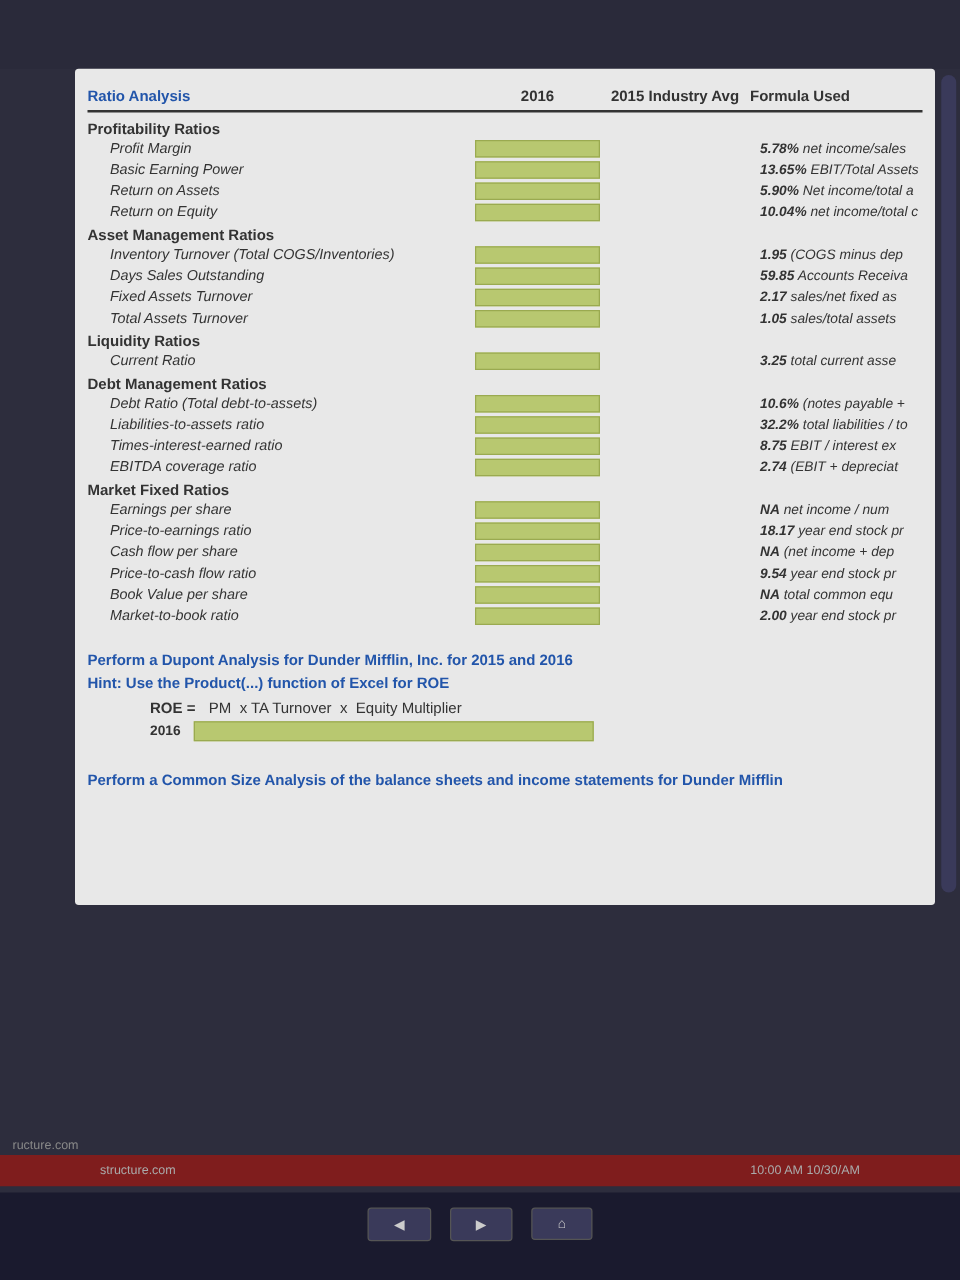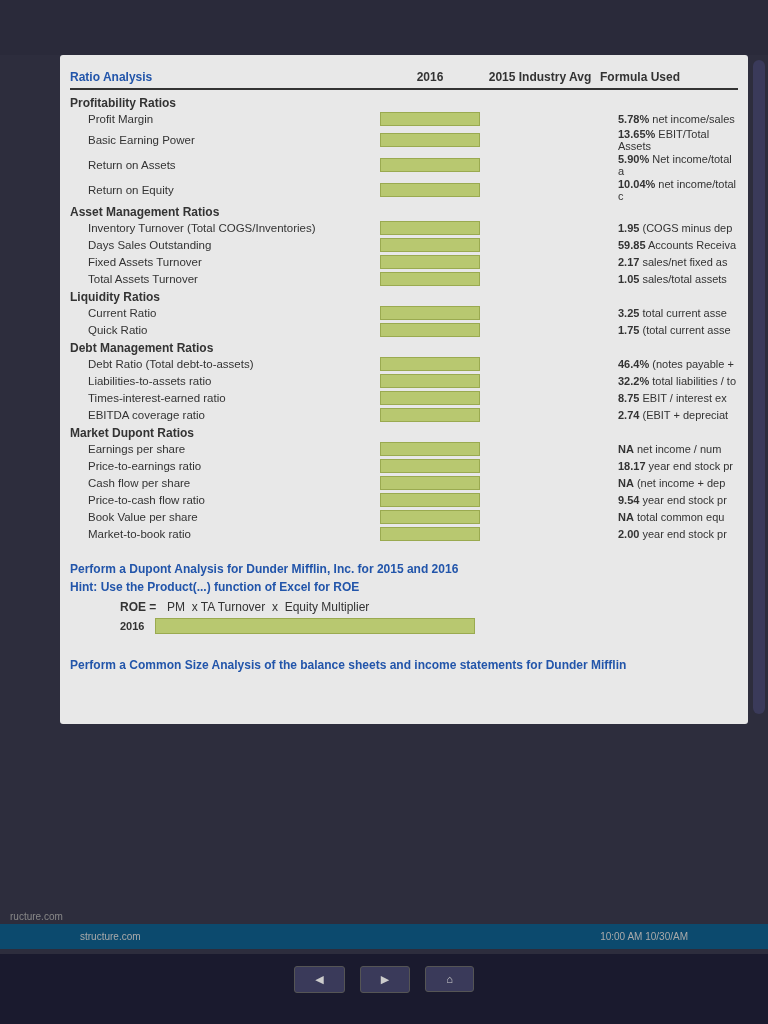--- a/index.html
+++ b/index.html
@@ -72,39 +72,39 @@
       width: 310px;
       font-weight: bold;
       color: #333;
       font-size: 12px;
     }
     .data-row {
       display: flex;
       align-items: center;
       margin: 1px 0;
       min-height: 16px;
+      font-style: italic;
     }
     .row-label {
       width: 310px;
       padding-left: 18px;
       color: #333;
       font-size: 11.5px;
     }
     .cell-2016 {
       width: 100px;
       height: 14px;
       background: #b8c870;
       border: 1px solid #9aaa50;
     }
     .formula-cell {
       flex: 1;
       padding-left: 8px;
       font-size: 11px;
       color: #333;
-      margin-left: 10px;
     }
     .formula-value {
       font-weight: bold;
       color: #333;
     }
     .dupont-section {
       margin-top: 12px;
       padding-top: 8px;
     }
     .dupont-title {
@@ -168,21 +168,21 @@
       padding: 6px 20px;
       font-size: 11px;
       border-radius: 3px;
     }
     .url-bar-area {
       position: absolute;
       bottom: 55px;
       left: 0;
       right: 0;
       height: 25px;
-      background: #0c4a6e;
+      background: #7f1d1d;
       display: flex;
       align-items: center;
       padding: 0 80px;
     }
     .url-text {
       color: #aaa;
       font-size: 10px;
     }
     .browser-chrome {
       position: absolute;
@@ -287,35 +287,29 @@
 
     <div class="section-header">
       <div class="section-label">Liquidity Ratios</div>
     </div>
     <div class="data-row">
       <div class="row-label">Current Ratio</div>
       <div class="cell-2016"></div>
       <div class="cell-2015-empty"></div>
       <div class="formula-cell"><span class="formula-value">3.25</span> total current asse</div>
     </div>
-    <div class="data-row">
-      <div class="row-label">Quick Ratio</div>
-      <div class="cell-2016"></div>
-      <div class="cell-2015-empty"></div>
-      <div class="formula-cell"><span class="formula-value">1.75</span> (total current asse</div>
-    </div>
 
     <div class="section-header">
       <div class="section-label">Debt Management Ratios</div>
     </div>
     <div class="data-row">
       <div class="row-label">Debt Ratio (Total debt-to-assets)</div>
       <div class="cell-2016"></div>
       <div class="cell-2015-empty"></div>
-      <div class="formula-cell"><span class="formula-value">46.4%</span> (notes payable +</div>
+      <div class="formula-cell"><span class="formula-value">10.6%</span> (notes payable +</div>
     </div>
     <div class="data-row">
       <div class="row-label">Liabilities-to-assets ratio</div>
       <div class="cell-2016"></div>
       <div class="cell-2015-empty"></div>
       <div class="formula-cell"><span class="formula-value">32.2%</span> total liabilities / to</div>
     </div>
     <div class="data-row">
       <div class="row-label">Times-interest-earned ratio</div>
       <div class="cell-2016"></div>
@@ -323,21 +317,21 @@
       <div class="formula-cell"><span class="formula-value">8.75</span> EBIT / interest ex</div>
     </div>
     <div class="data-row">
       <div class="row-label">EBITDA coverage ratio</div>
       <div class="cell-2016"></div>
       <div class="cell-2015-empty"></div>
       <div class="formula-cell"><span class="formula-value">2.74</span> (EBIT + depreciat</div>
     </div>
 
     <div class="section-header">
-      <div class="section-label">Market Dupont Ratios</div>
+      <div class="section-label">Market Fixed Ratios</div>
     </div>
     <div class="data-row">
       <div class="row-label">Earnings per share</div>
       <div class="cell-2016"></div>
       <div class="cell-2015-empty"></div>
       <div class="formula-cell"><span class="formula-value">NA</span> net income / num</div>
     </div>
     <div class="data-row">
       <div class="row-label">Price-to-earnings ratio</div>
       <div class="cell-2016"></div>

